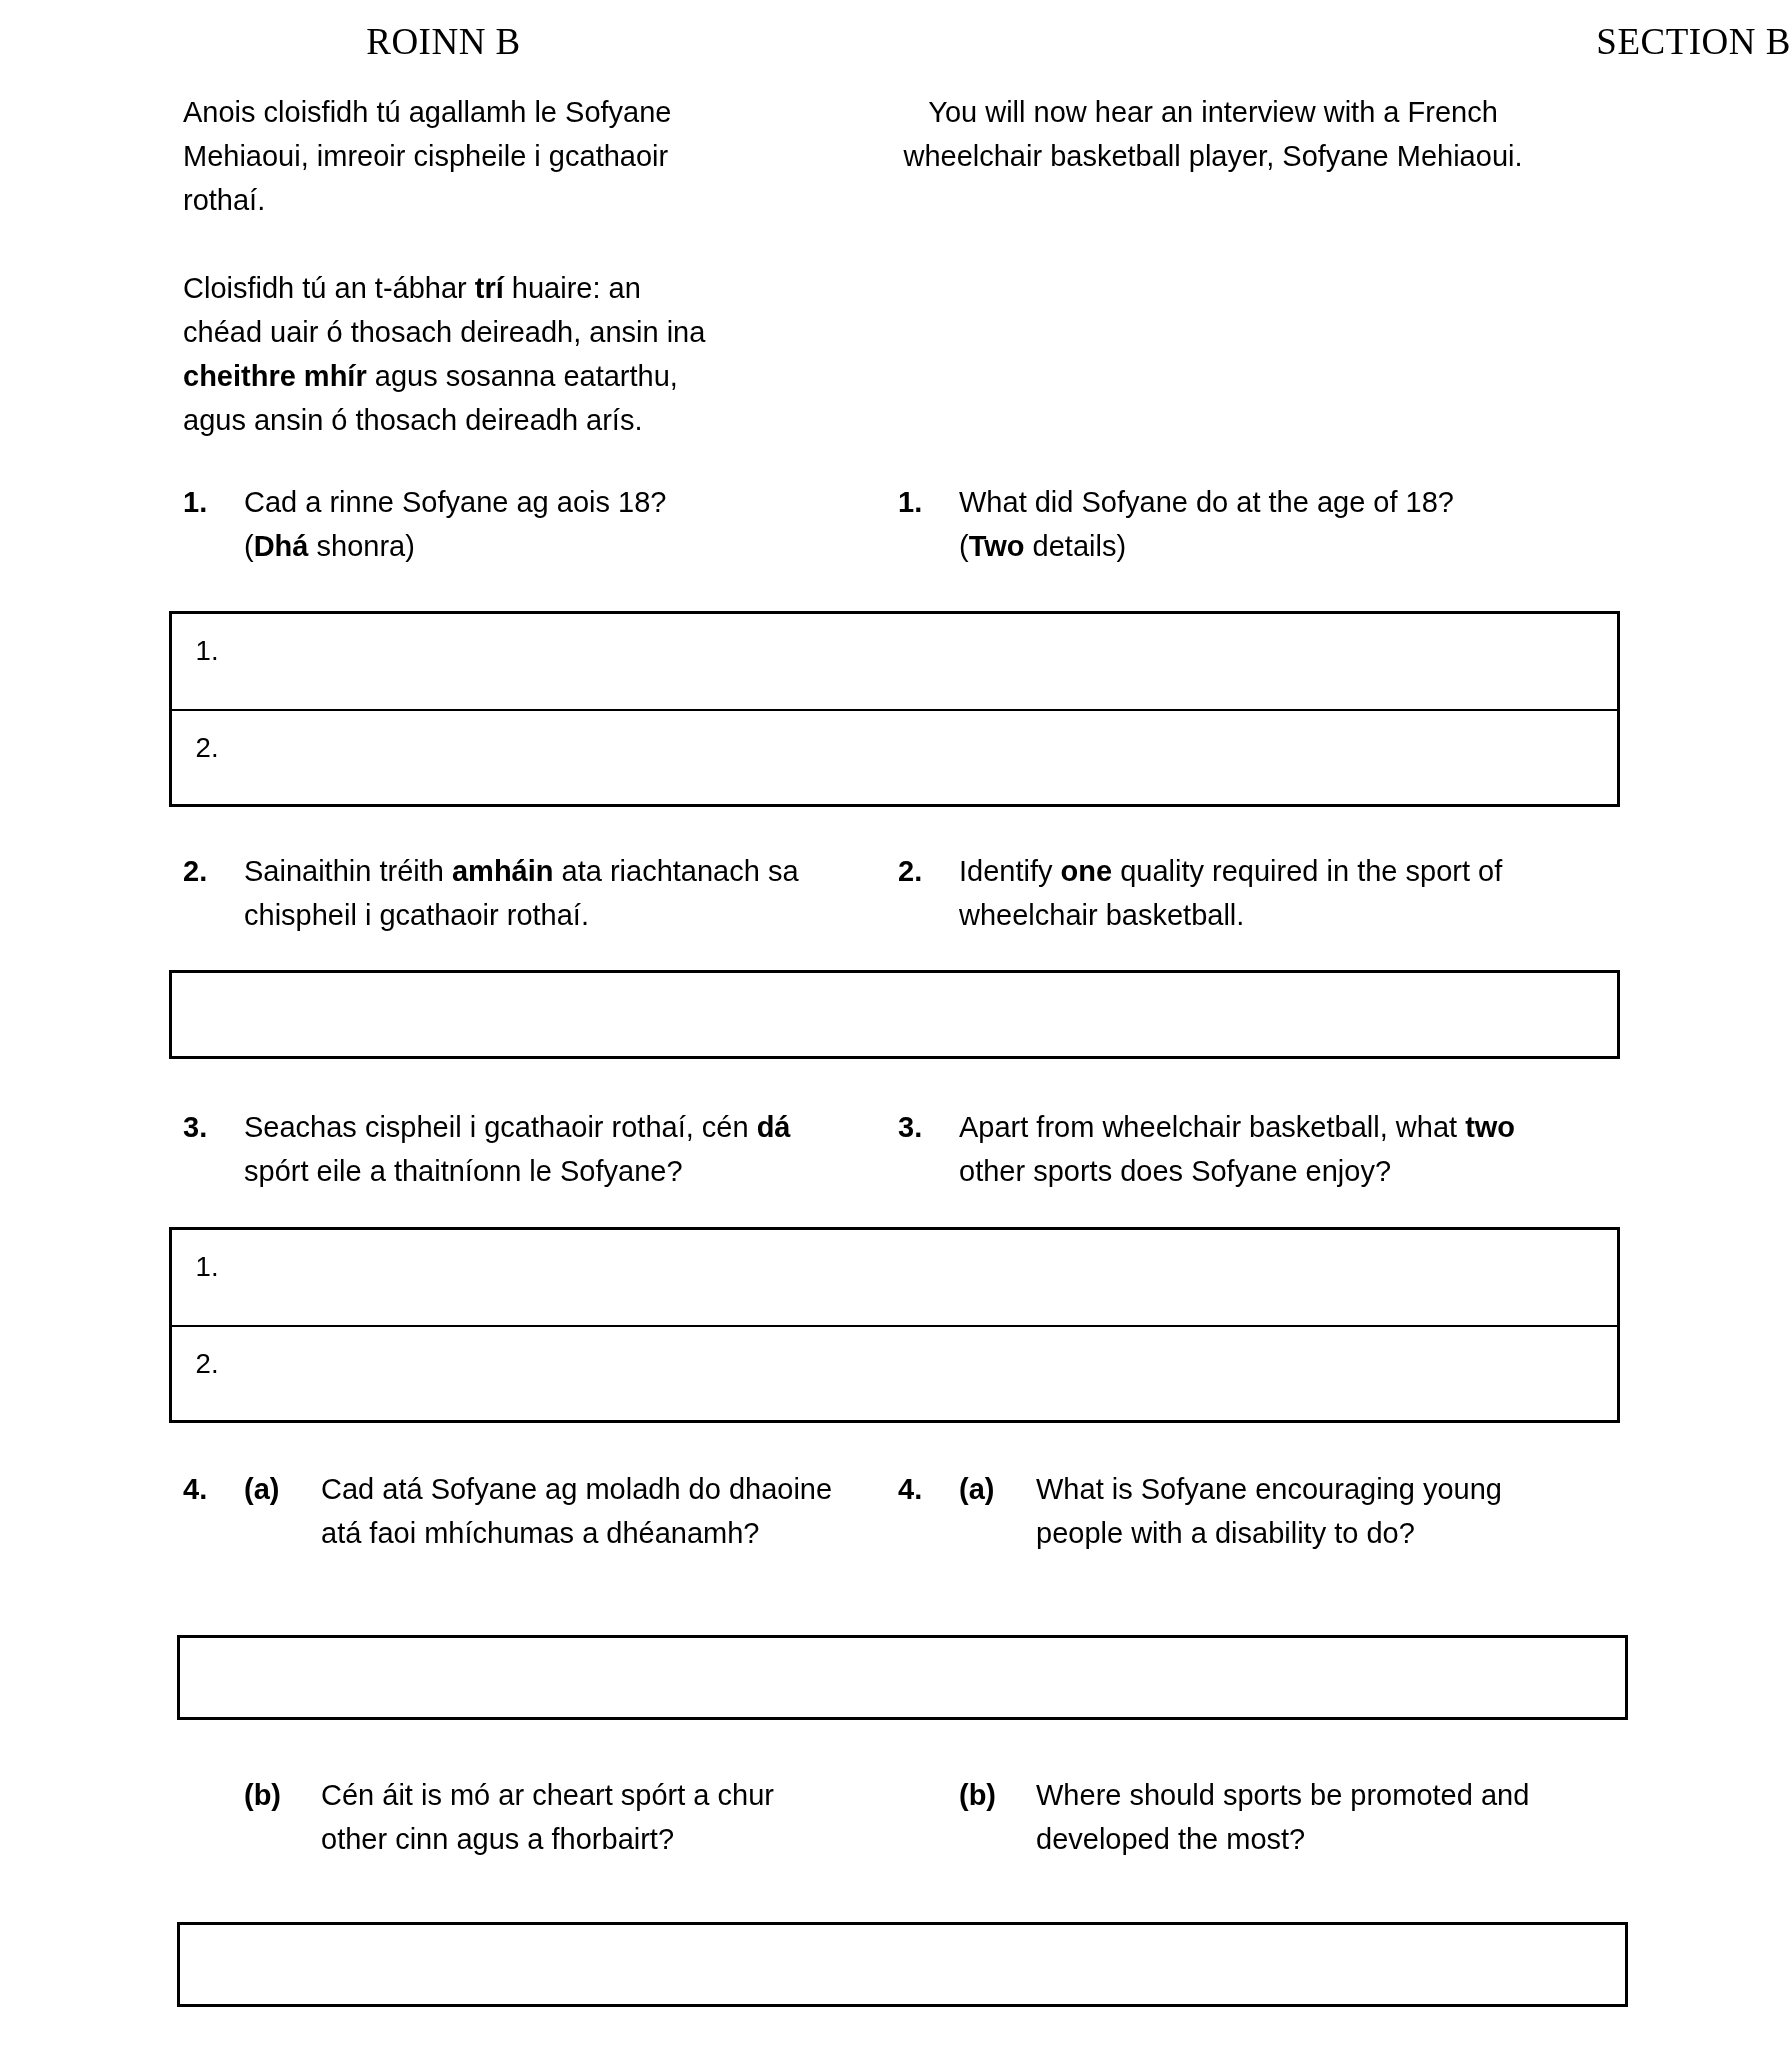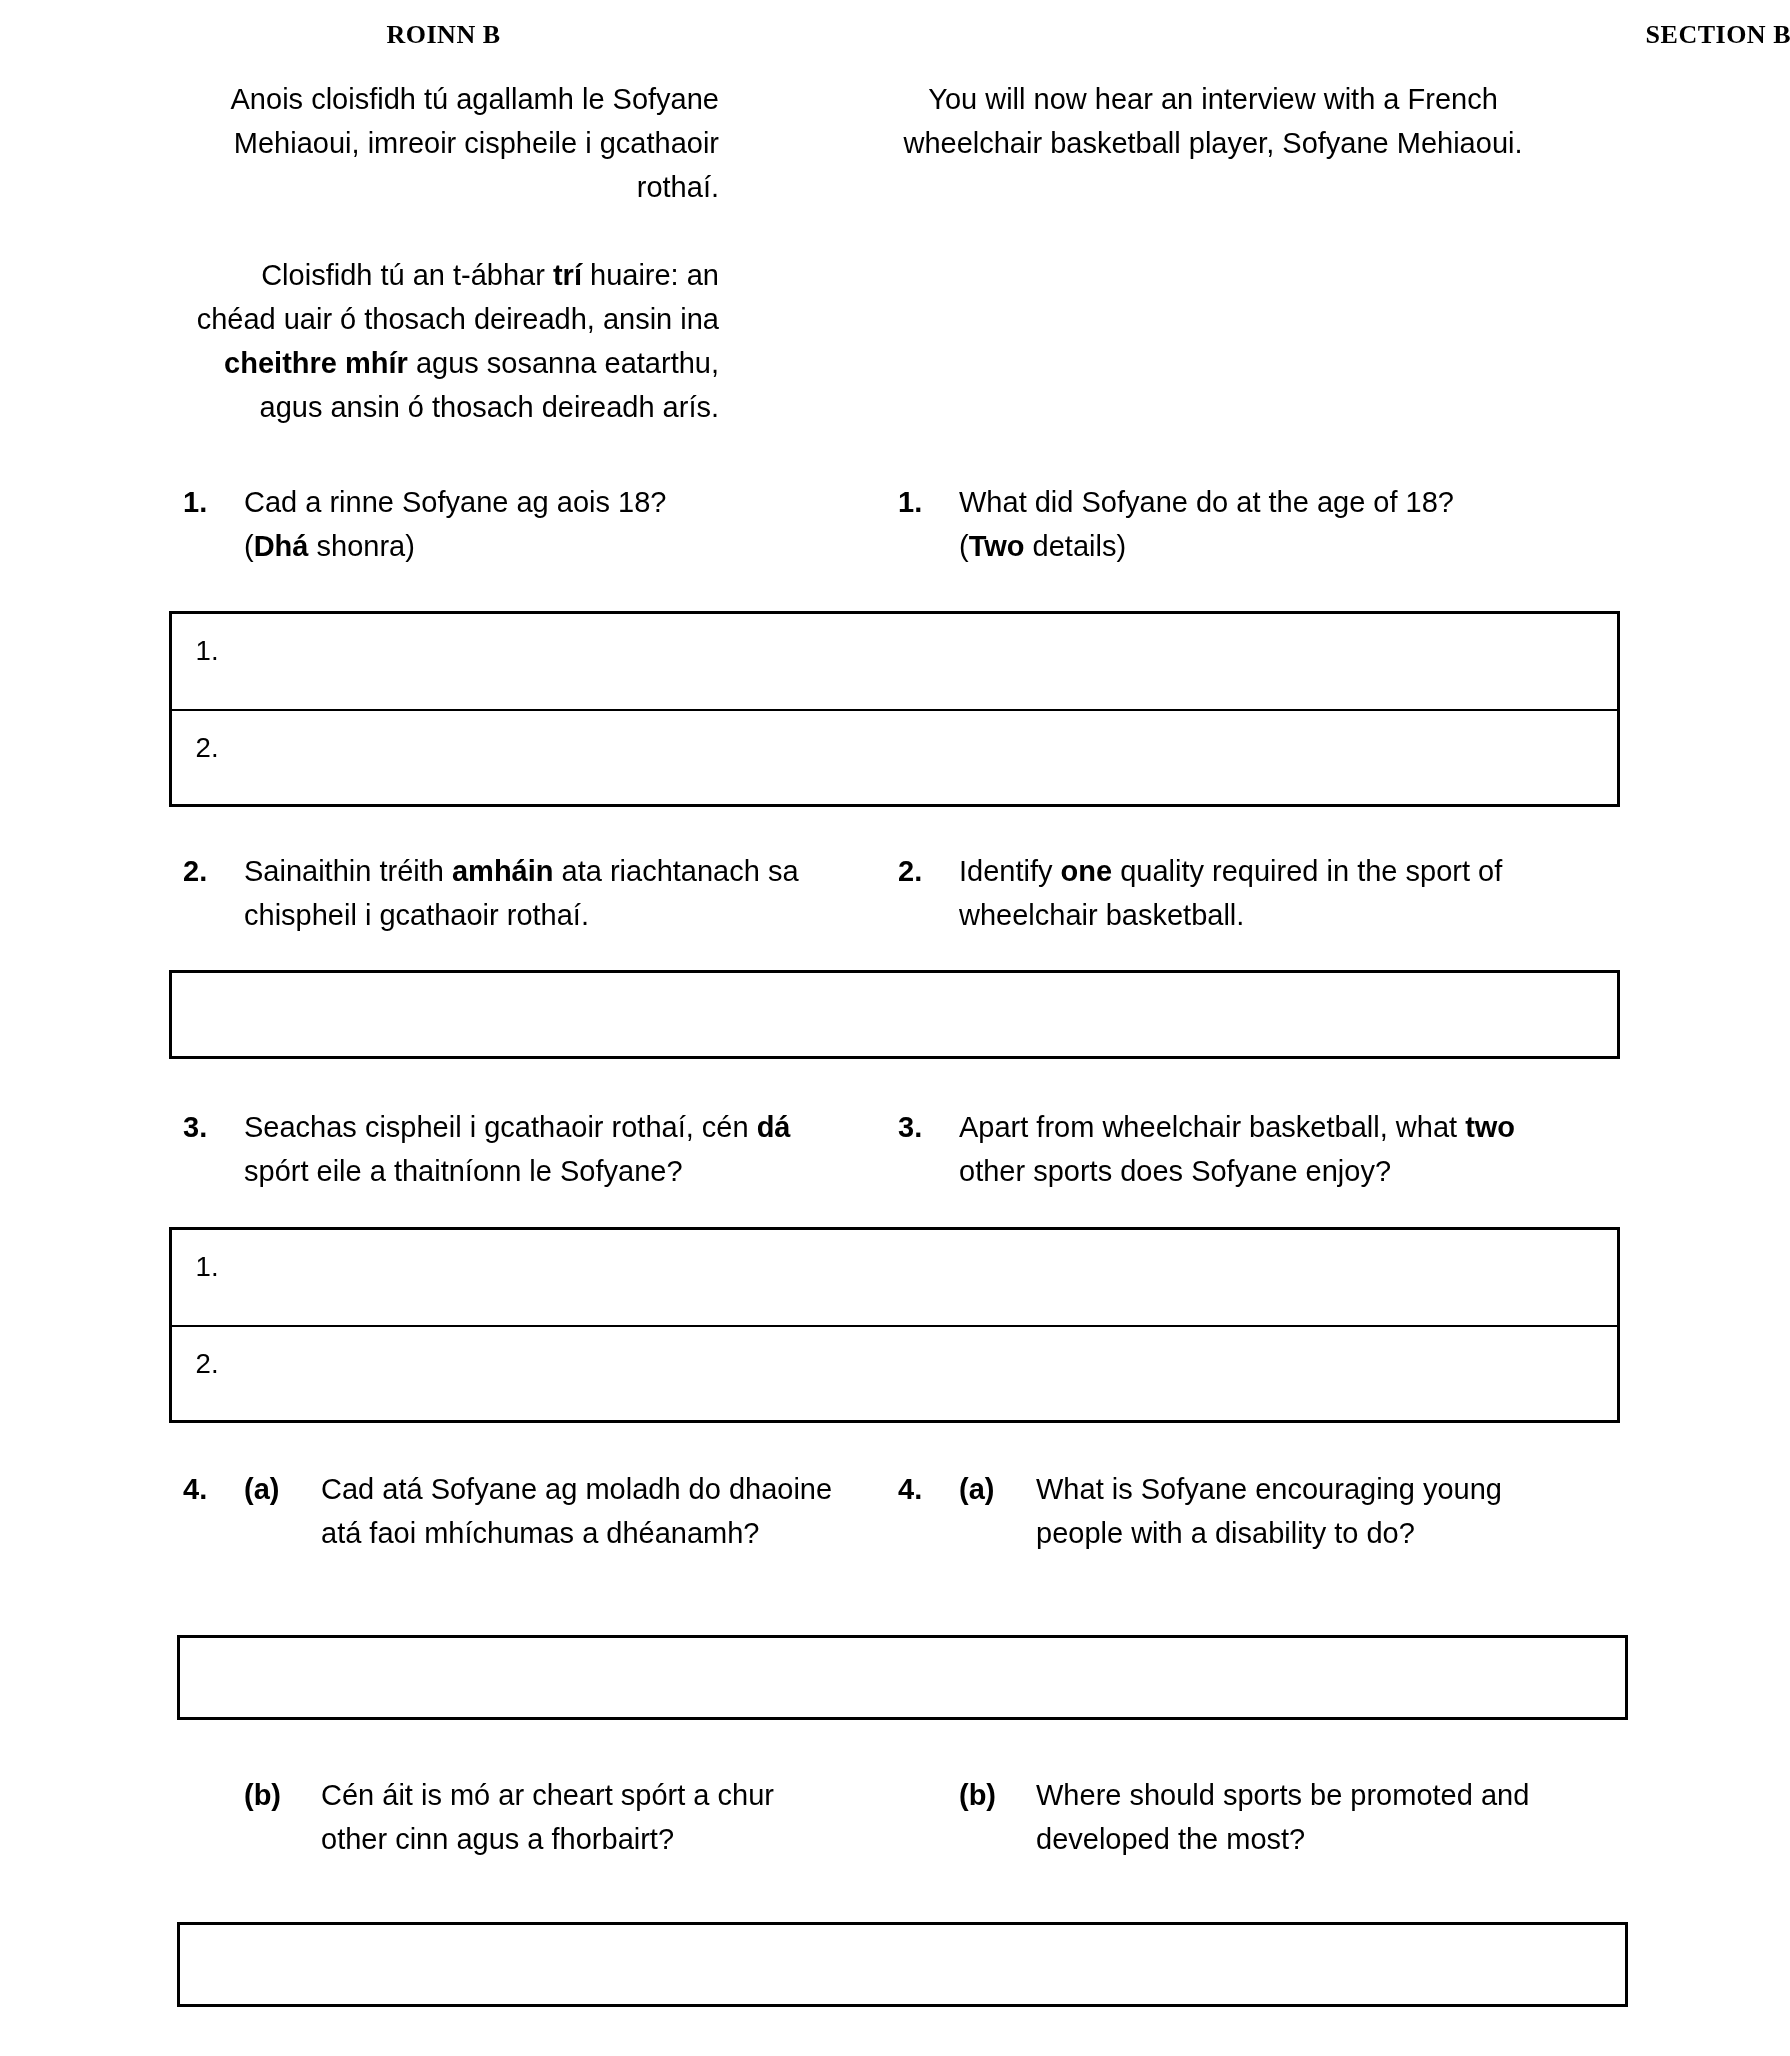--- a/index.html
+++ b/index.html
@@ -24,38 +24,37 @@
     overflow: hidden;
   }
 
   
   .headings {
     display: flex;
     padding-top: 19.7px;
   }
   .heading-cell {
     font-family: "Liberation Serif", "DejaVu Serif", serif;
-    font-weight: bold;
-    font-size: 26px;
+    font-weight: normal;
+    font-size: 37px;
     letter-spacing: 0.5px;
     text-align: center;
   }
   .heading-left  { width: 887px; }
   .heading-right { width: 904px; text-align: right; padding-left: 256px; box-sizing: border-box; }
 
   
   .cols {
     display: flex;
     margin-top: 27.6px;
   }
   .col-left {
     width: 719px;
     padding-left: 183px;
     box-sizing: border-box;
-    text-align: right;
   }
   .col-right {
     width: 1072px;
     padding-left: 179px;
     box-sizing: border-box;
     text-align: center;
   }
 
   .para {
     font-size: 29px;

